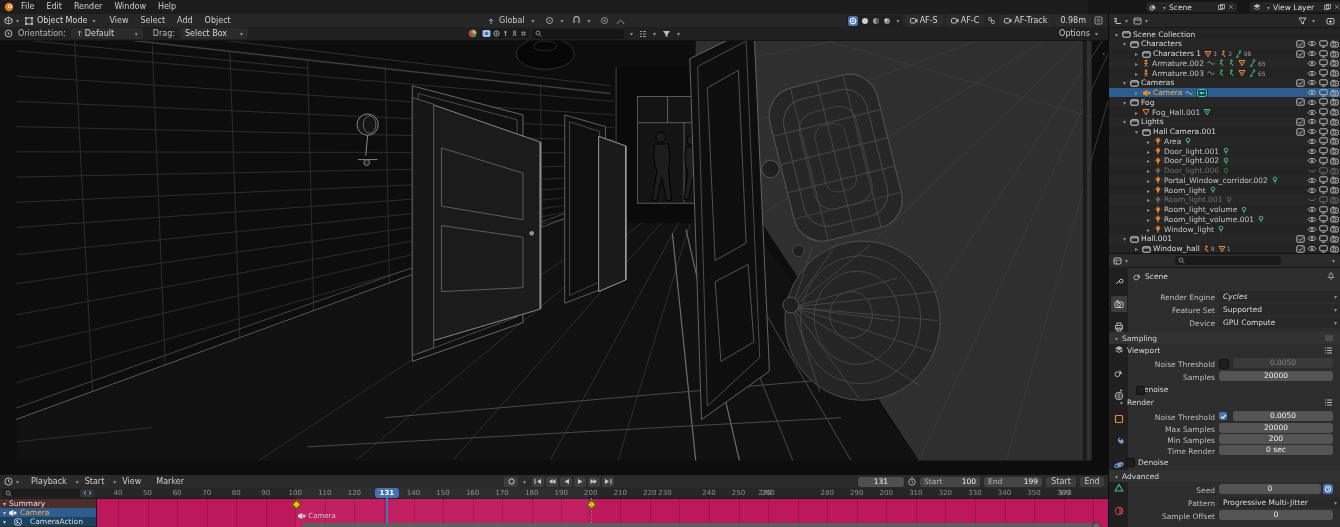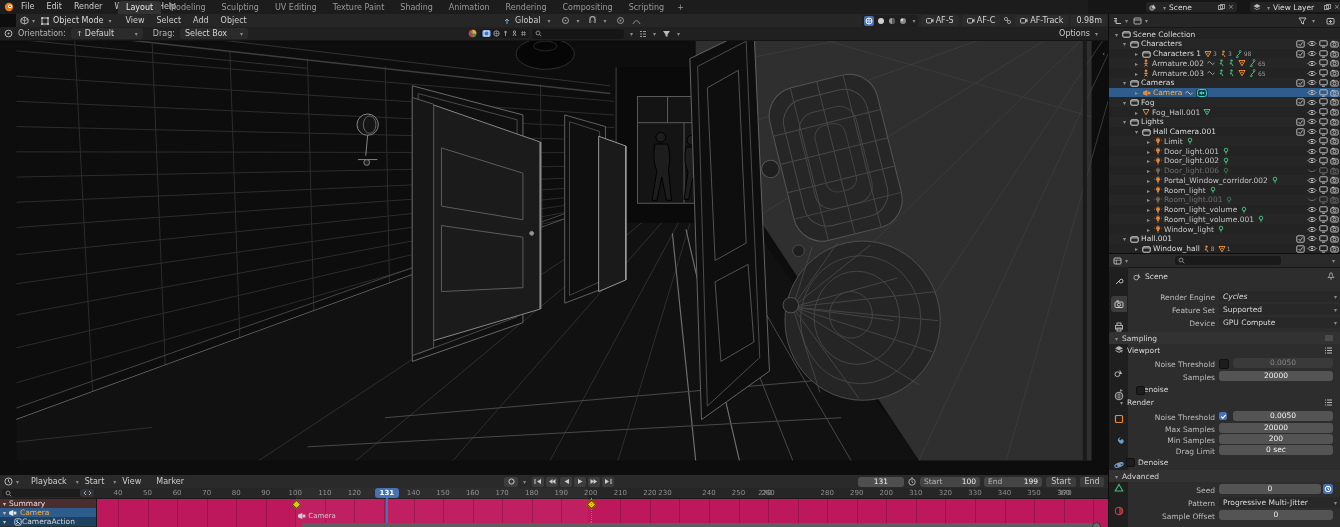--- a/index.html
+++ b/index.html
@@ -42,33 +42,20 @@
           <circle cx="6" cy="4.3" r="0.9" fill="#235a8c"></circle>
         </svg>
     </span>
     <div class="abs flex" style="left:15px;top:0;height:14px;" id="topbar-menus">
         <span class="menu-item">File</span>
         <span class="menu-item">Edit</span>
         <span class="menu-item">Render</span>
         <span class="menu-item">Window</span>
         <span class="menu-item">Help</span>
       </div>
-    <div class="abs flex" style="left:118px;top:1px;height:13px;" id="topbar-tabs">
-        <span class="tab active">Layout</span>
-        <span class="tab">Modeling</span>
-        <span class="tab">Sculpting</span>
-        <span class="tab">UV Editing</span>
-        <span class="tab">Texture Paint</span>
-        <span class="tab">Shading</span>
-        <span class="tab">Animation</span>
-        <span class="tab">Rendering</span>
-        <span class="tab">Compositing</span>
-        <span class="tab">Scripting</span>
-        <span style="color: rgb(153, 153, 153); padding: 0px 5px;">+</span>
-      </div>
 
     <div class="abs flex" style="left:1146px;top:2px;height:10px;background:#242424;border-radius:3px;padding:0 3px;gap:3px;">
       <span class="icon">
           <svg width="8" height="8" viewBox="0 0 8 8">
             <circle cx="3" cy="5" r="2.2" fill="none" stroke="#bbb"></circle>
             <path d="M4.5 1.5l2.5 4h-5z" fill="#bbb"></path>
           </svg>
         </span>
       <span class="chev">▾</span>
       <span style="color:#ddd;font-size:7.5px;width:46px;">Scene</span>
@@ -260,21 +247,21 @@
           <ellipse cx="860" cy="324" rx="22" ry="24"></ellipse>
             <ellipse cx="866" cy="327" rx="44" ry="48"></ellipse>
           <ellipse cx="870" cy="329" rx="62" ry="66"></ellipse>
         </g>
         <circle cx="798" cy="314" r="8" fill="#1f1f1f" stroke="#555"></circle>
         <circle cx="806" cy="258" r="6" fill="#1f1f1f" stroke="#4a4a4a"></circle>
       </g>
       <line x1="1101" y1="14" x2="1101" y2="474" stroke="#1a1a1a" stroke-width="4"></line>
     </svg>
 
-    <div class="abs hdr flex" style="left:16px;top:0;width:1108px;height:13px;">
+    <div class="abs hdr flex" style="left:0;top:0;width:1108px;height:13px;">
       <span class="icon" style="margin-left:4px;">
           <svg width="9" height="9" viewBox="0 0 9 9">
             <path d="M4.5 1L8 3v3.5L4.5 8 1 6.5V3z" fill="none" stroke="#bbb"></path>
             <path d="M4.5 1v7M1 3l3.5 2L8 3" fill="none" stroke="#bbb" stroke-width="0.7"></path>
           </svg>
         </span>
       <span class="chev">▾</span>
       <span class="icon" style="margin-left:6px;">
           <svg width="8" height="8" viewBox="0 0 8 8">
             <rect x="1" y="1" width="6" height="6" fill="none" stroke="#ccc"></rect>
@@ -1011,21 +998,21 @@
         </div>
         <div class="olrow" style="top: 122.25px; height: 10px; background: rgb(38, 38, 38);">
           <span style="margin-left: 38px; color: rgb(141, 141, 141); font-size: 6px; width: 7px;">▸</span>
           <span style="display: inline-flex; align-items: center; color: rgb(232, 136, 58);">
             <svg width="8" height="8" viewBox="0 0 8 8">
               <circle cx="4" cy="3.2" r="1.9" fill="currentColor"></circle>
               <path d="M3 5.6h2M3.4 7h1.2" stroke="currentColor"></path>
               <path d="M4 0v.8M1 3.2H.2M7.8 3.2H7M1.9 1.1l.5.5M6.1 1.1l-.5.5" stroke="currentColor" stroke-width="0.7"></path>
             </svg>
           </span>
-          <span class="olname" style="color: rgb(198, 198, 198);">Limit</span>
+          <span class="olname" style="color: rgb(198, 198, 198);">Area</span>
           <span style="display: inline-flex; align-items: center; margin-left: 3px;">
             <span style="display: inline-flex; align-items: center; color: rgb(70, 185, 124);">
               <svg width="8" height="8" viewBox="0 0 8 8">
                 <circle cx="4" cy="3" r="1.8" fill="none" stroke="currentColor"></circle>
                 <path d="M3.2 5.4h1.6M3.5 6.8h1" stroke="currentColor"></path>
               </svg>
             </span>
           </span>
           <div class="toggles">
             <span style="display: inline-flex; align-items: center; color: rgb(185, 185, 185);">
@@ -1661,21 +1648,21 @@
     <span class="abs icon" style="left:110px;top:158px;width:8px;height:8px;background:#4772b3;border-radius:2px;">
         <svg width="7" height="7" viewBox="0 0 7 7">
           <path d="M1.2 3.6l1.6 1.6 3-3.4" stroke="#fff" fill="none" stroke-width="1.2"></path>
         </svg>
       </span>
     <div class="field abs" style="left:124px;top:157px;width:100px;height:10px;line-height:10px;">0.0050</div>
     <span class="plabel" style="left:0;top:171px;width:106px;">Max Samples</span>
     <div class="field abs" style="left:110px;top:169px;width:114px;height:10px;line-height:10px;">20000</div>
     <span class="plabel" style="left:0;top:182px;width:106px;">Min Samples</span>
     <div class="field abs" style="left:110px;top:180px;width:114px;height:10px;line-height:10px;">200</div>
-    <span class="plabel" style="left:0;top:193px;width:106px;">Drag Limit</span>
+    <span class="plabel" style="left:0;top:193px;width:106px;">Time Render</span>
     <div class="field abs" style="left:110px;top:191px;width:114px;height:10px;line-height:10px;">0 sec</div>
     <div class="abs flex" style="left:8px;top:204px;gap:3px;">
       <span class="chev">▸</span>
         <span style="width:7px;height:7px;background:#1d1d1d;border:1px solid #101010;border-radius:2px;display:inline-block;"></span>
       <span class="panel-h">Denoise</span>
     </div>
     <div class="abs flex" style="left:0;top:216px;width:232px;height:12px;background:#323232;">
       <span class="chev" style="margin-left:6px;">▾</span>
         <span class="panel-h" style="margin-left:4px;">Advanced</span>
     </div>
@@ -1901,21 +1888,21 @@
           </div>
           <div class="chrow" style="top: 29px; height: 9px; background: rgb(29, 65, 97); color: rgb(216, 216, 216);">
             <span style="margin-left: 3px; font-size: 6px; color: rgb(207, 192, 192);">▾</span>
             <span style="display: inline-flex; align-items: center; margin-left: 8px; color: rgb(187, 204, 221);">
               <svg width="8" height="8" viewBox="0 0 8 8">
                 <rect x="0.8" y="0.8" width="6.4" height="6.4" rx="1.5" fill="none" stroke="currentColor"></rect>
                 <circle cx="3" cy="3" r="0.9" fill="currentColor"></circle>
                 <path d="M2 6l2-2 2 2" stroke="currentColor" fill="none"></path>
               </svg>
             </span>
-            <span style="margin-left: 0; white-space: nowrap; overflow: hidden;">CameraAction</span>
+            <span style="margin-left: 8px; white-space: nowrap; overflow: hidden;">CameraAction</span>
           </div>
           <div style="position: absolute; left: 0px; top: 38px; width: 96px; height: 2px; background: rgb(37, 48, 40);"></div>
           <div style="position: absolute; left: 96px; top: 10px; width: 1px; height: 30px; background: rgb(26, 26, 26);"></div>
         </div>
     </div>
   </div>
 
 </div>
 
 </body></html>

